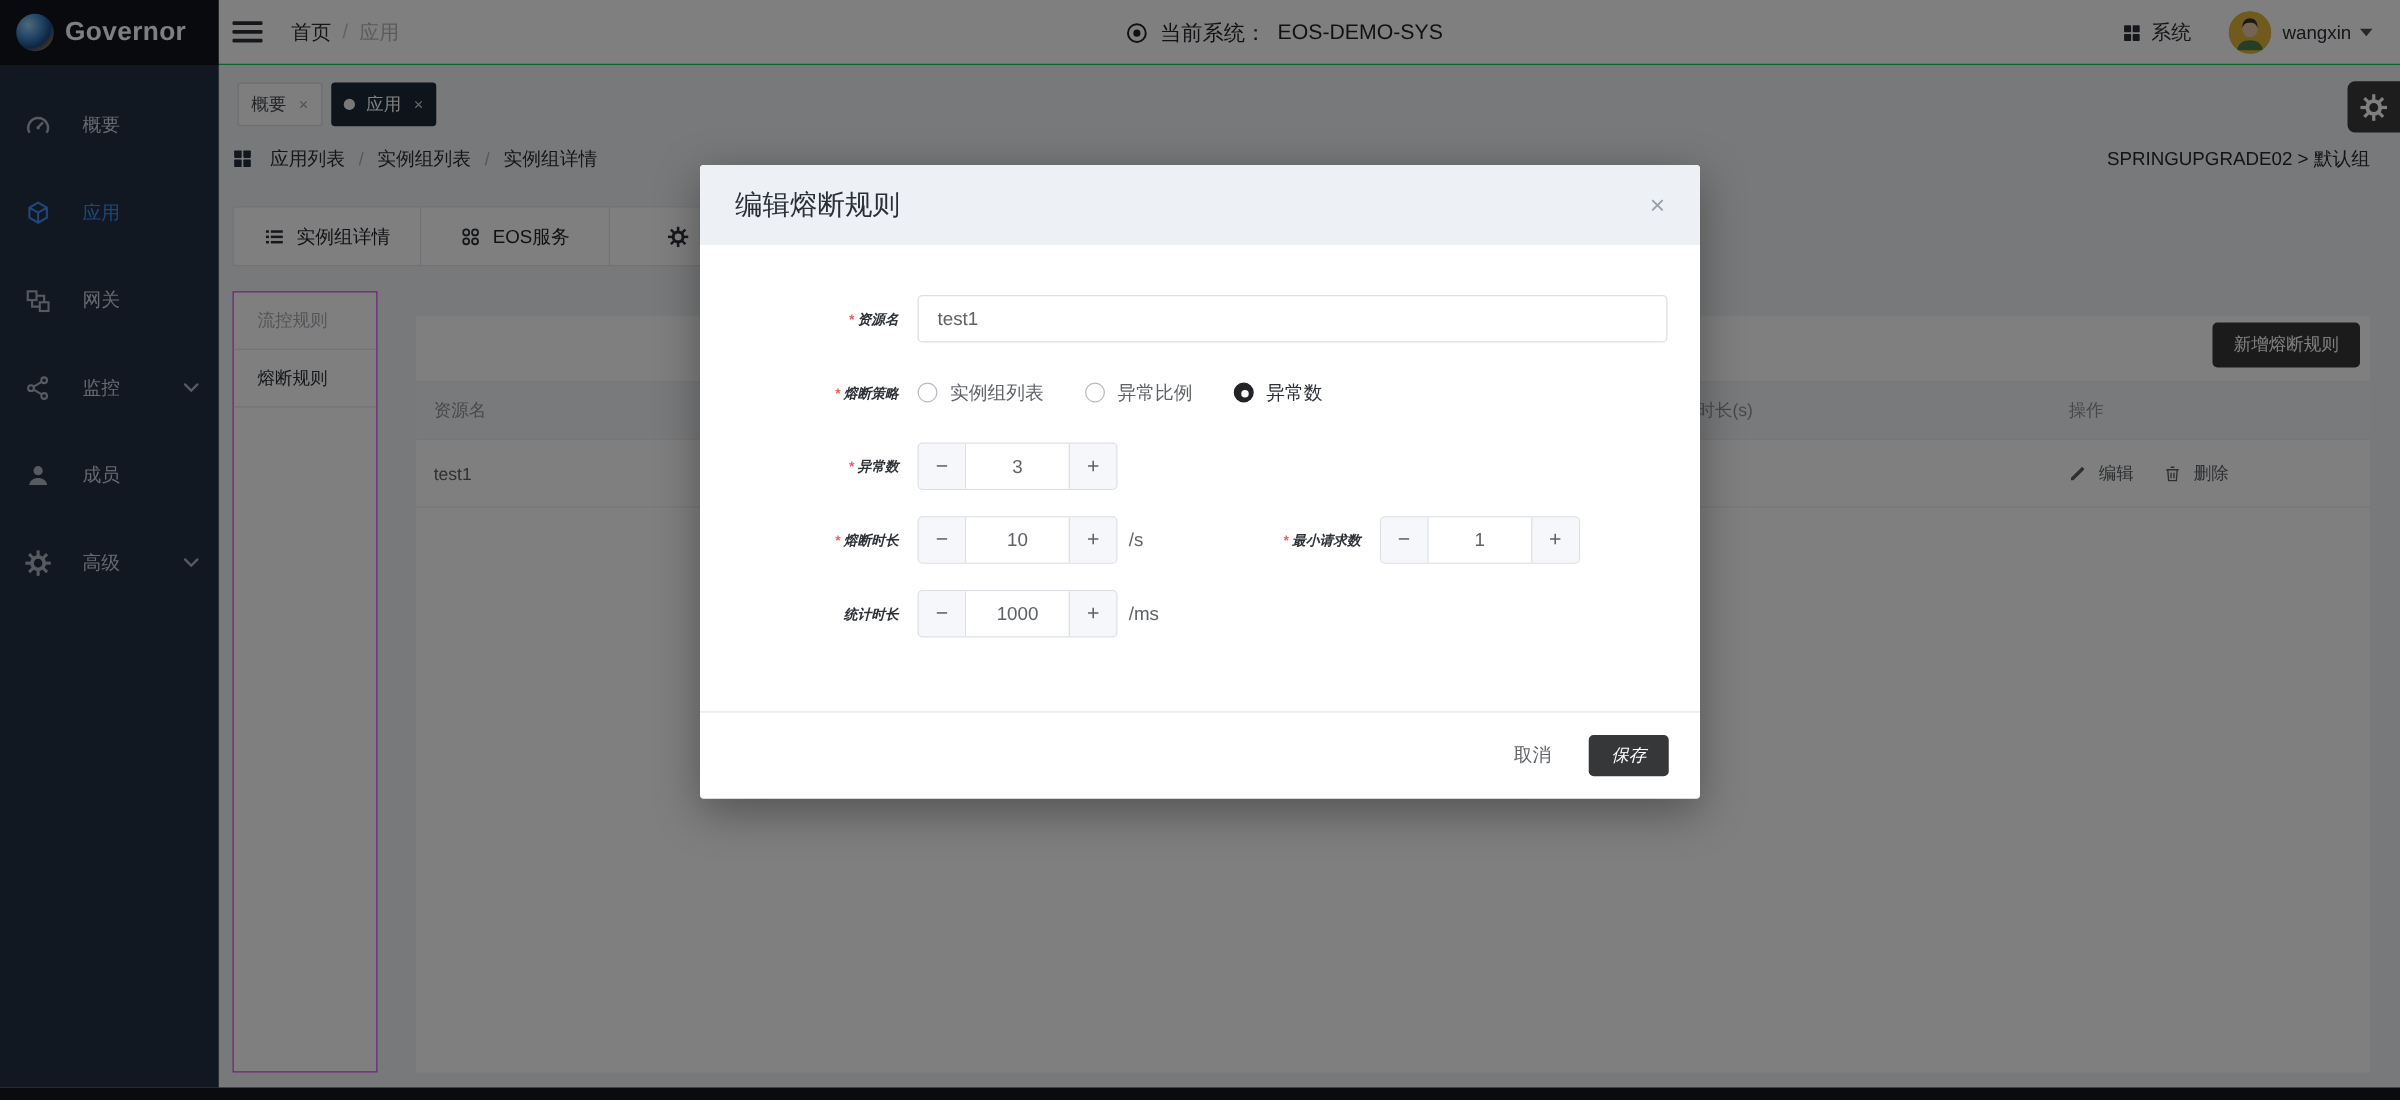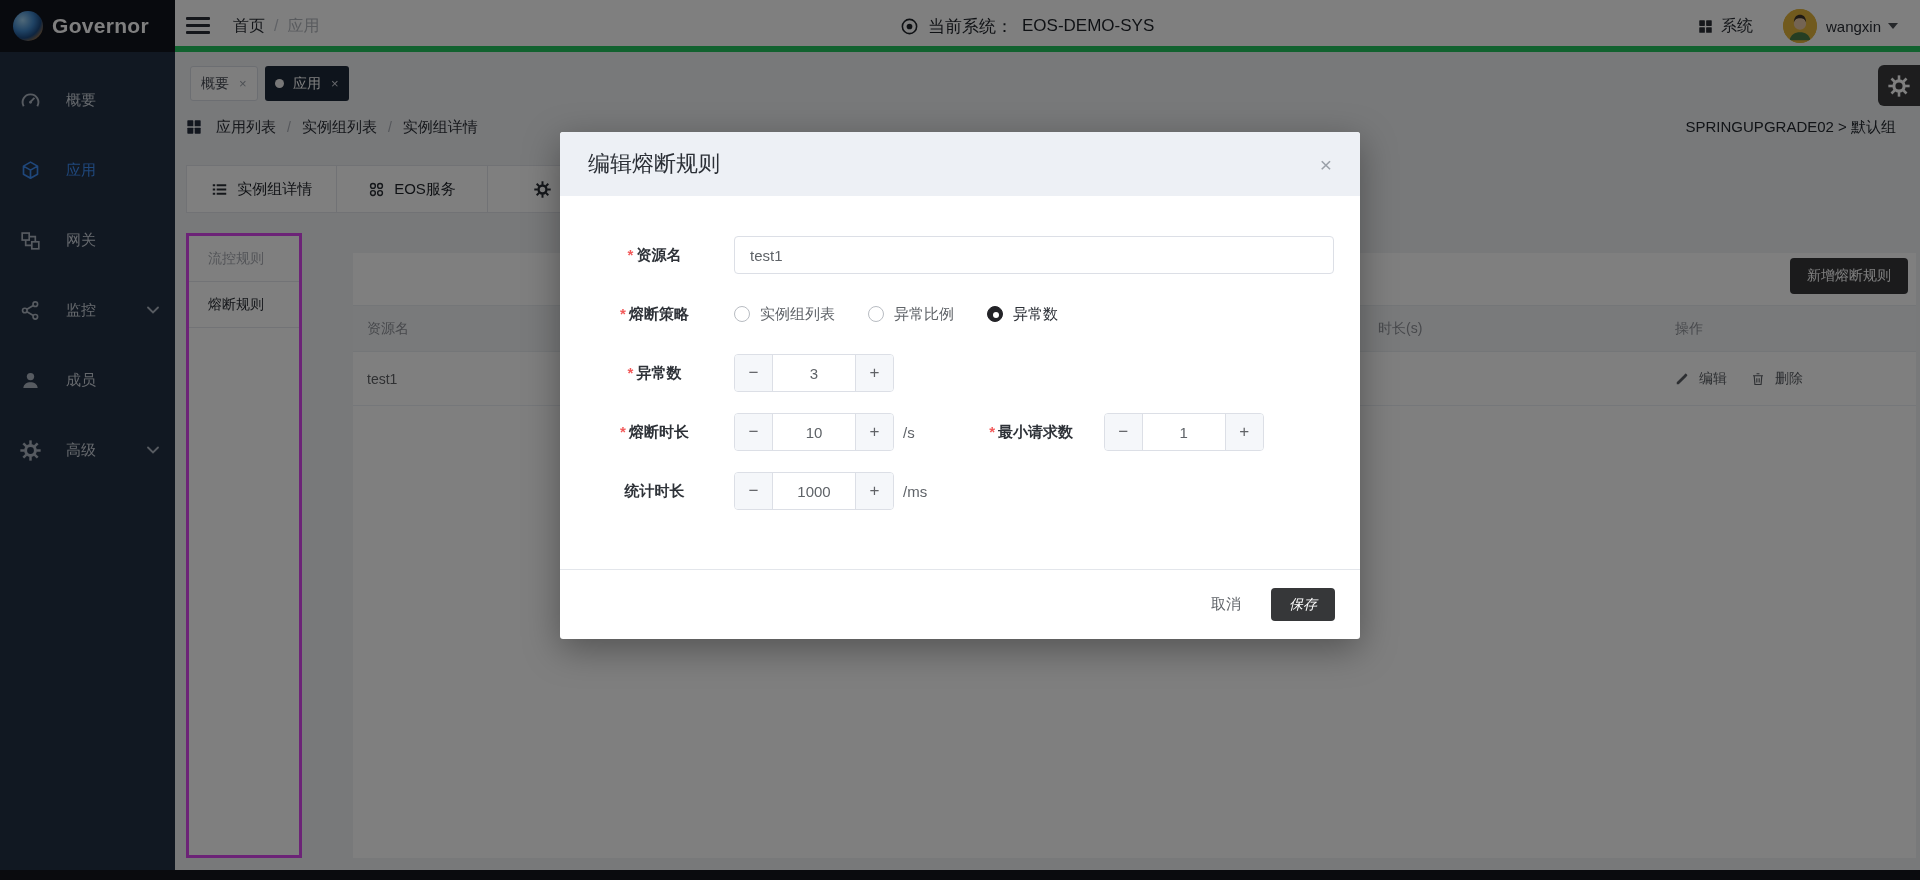--- a/index.html
+++ b/index.html
@@ -5,21 +5,21 @@
   * { box-sizing: border-box; margin: 0; padding: 0; }
   html,body { width:1920px; height:880px; }
   body {
     font-family: "Liberation Sans", "DejaVu Sans", sans-serif;
     background:#f0f2f5; position:relative; overflow:hidden; color:#303133;
   }
   svg.ic { display:block; }
 
   
   .header { position:absolute; top:0; left:0; right:0; height:52px; background:#fff;
-            border-bottom:6px solid #22c55e; z-index:10; }
+            border-bottom:1px solid #22c55e; z-index:10; }
   .logo { position:absolute; left:0; top:0; width:175px; height:52px; background:#10141d;
           display:flex; align-items:center; padding-left:13px; }
   .logo-sphere { width:30px; height:30px; border-radius:50%;
      background: radial-gradient(circle at 32% 30%, #9fd2f2 0%, #3f86c9 38%, #1d4a80 62%, #c9802f 88%, #e8a23c 100%); }
   .logo-text { color:#fff; font-size:21px; font-weight:bold; margin-left:9px; letter-spacing:.3px; }
   .hamburger { position:absolute; left:186px; top:17px; width:24px; height:18px; cursor:pointer; }
   .hamburger i { display:block; height:3px; background:#2b2f36; margin-bottom:4px; border-radius:1px; }
   .hdr-crumbs { position:absolute; left:233px; top:0; height:52px; display:flex; align-items:center;
                 font-size:16px; gap:9px; }
   .hdr-crumbs .c1 { color:#2b2f36; }
@@ -71,28 +71,28 @@
   
   .seg-bar { position:absolute; top:165px; left:186px; width:452px; height:48px; background:#fff;
              border:1px solid #e2e5ea; display:flex; z-index:7; }
   .seg { flex:1; display:flex; align-items:center; justify-content:center; gap:9px;
          font-size:15px; color:#1f2329; border-right:1px solid #e2e5ea; cursor:pointer; }
   .seg:last-child { border-right:none; }
   .seg .ic { width:17px; height:17px; color:#2b2f36; }
 
   
   .rule-panel { position:absolute; top:233px; left:186px; width:116px; height:625px; background:#fff;
-                border:3px solid #d946ef; z-index:6; }
+                border:1px solid #d946ef; z-index:6; }
   .rule-item { height:46px; line-height:45px; padding-left:19px; font-size:14px;
                border-bottom:1px solid #e4e7ed; cursor:pointer; }
   .rule-item.muted { color:#a8abb2; }
   .rule-item.active { color:#2b2f36; }
 
   
-  .card { position:absolute; top:253px; left:353px; width:1563px; height:605px; background:#fff; z-index:6; }
+  .card { position:absolute; top:253px; left:333px; width:1563px; height:605px; background:#fff; z-index:6; }
   .toolbar { position:relative; height:52px; }
   .add-btn { position:absolute; right:8px; top:5px; height:36px; padding:0 17px; background:#363739;
              color:#fff; font-size:14px; border:none; border-radius:4px; display:flex; align-items:center;
              cursor:pointer; }
   .thead { position:relative; height:47px; background:#f2f4f7; border-top:1px solid #e9ecf0;
            border-bottom:1px solid #e9ecf0; font-size:14px; color:#909399; }
   .thead .th, .trow .td { position:absolute; top:0; height:100%; display:flex; align-items:center; }
   .th-resource { left:14px; }
   .th-duration { left:1025px; }
   .th-actions  { left:1322px; }
@@ -109,22 +109,22 @@
   .overlay { position:absolute; inset:0; background:rgba(0,0,0,0.5); z-index:50; }
   .modal { position:absolute; left:560px; top:132px; width:800px; height:507px; background:#fff;
            z-index:100; border-radius:3px; box-shadow:0 10px 36px rgba(0,0,0,.35);
            display:flex; flex-direction:column; }
   .modal-head { height:64px; background:#edf0f5; border-radius:3px 3px 0 0; display:flex;
                 align-items:center; justify-content:space-between; padding:0 28px; }
   .modal-title { font-size:22px; color:#2b2f36; }
   .modal-close { font-size:21px; color:#9aa0a8; cursor:pointer; line-height:1; }
   .modal-body { flex:1; padding:40px 25px 0 30px; }
   .frow { display:flex; align-items:center; height:38px; margin-bottom:21px; }
-  .flabel { width:129px; text-align:center; margin-right:15px; font-size:15px; font-weight:600;
-            color:#2e3238; white-space:nowrap; }
+  .flabel { width:129px; text-align:right; margin-right:15px; font-size:11px; font-weight:600;
+            color:#2e3238; white-space:nowrap;font-style:italic; }
   .flabel .star { color:#f25a5a; margin-right:3px; font-weight:600; }
   .flabel2 { width:115px; margin-left:59px; }
   .text-input { width:600px; height:38px; border:1px solid #dcdfe6; border-radius:4px; padding:0 15px;
                 font-size:15px; color:#5f6368; outline:none; font-family:inherit; background:#fff; }
   .radio { display:flex; align-items:center; margin-right:33px; cursor:pointer; }
   .rdot { width:16px; height:16px; border-radius:50%; border:1px solid #b8bcc2; background:#fff;
           margin-right:10px; position:relative; }
   .radio .lab { font-size:15px; color:#5f6368; }
   .radio.checked .rdot { background:#232327; border-color:#232327; }
   .radio.checked .rdot::after { content:""; position:absolute; left:5px; top:5px; width:6px; height:6px;

